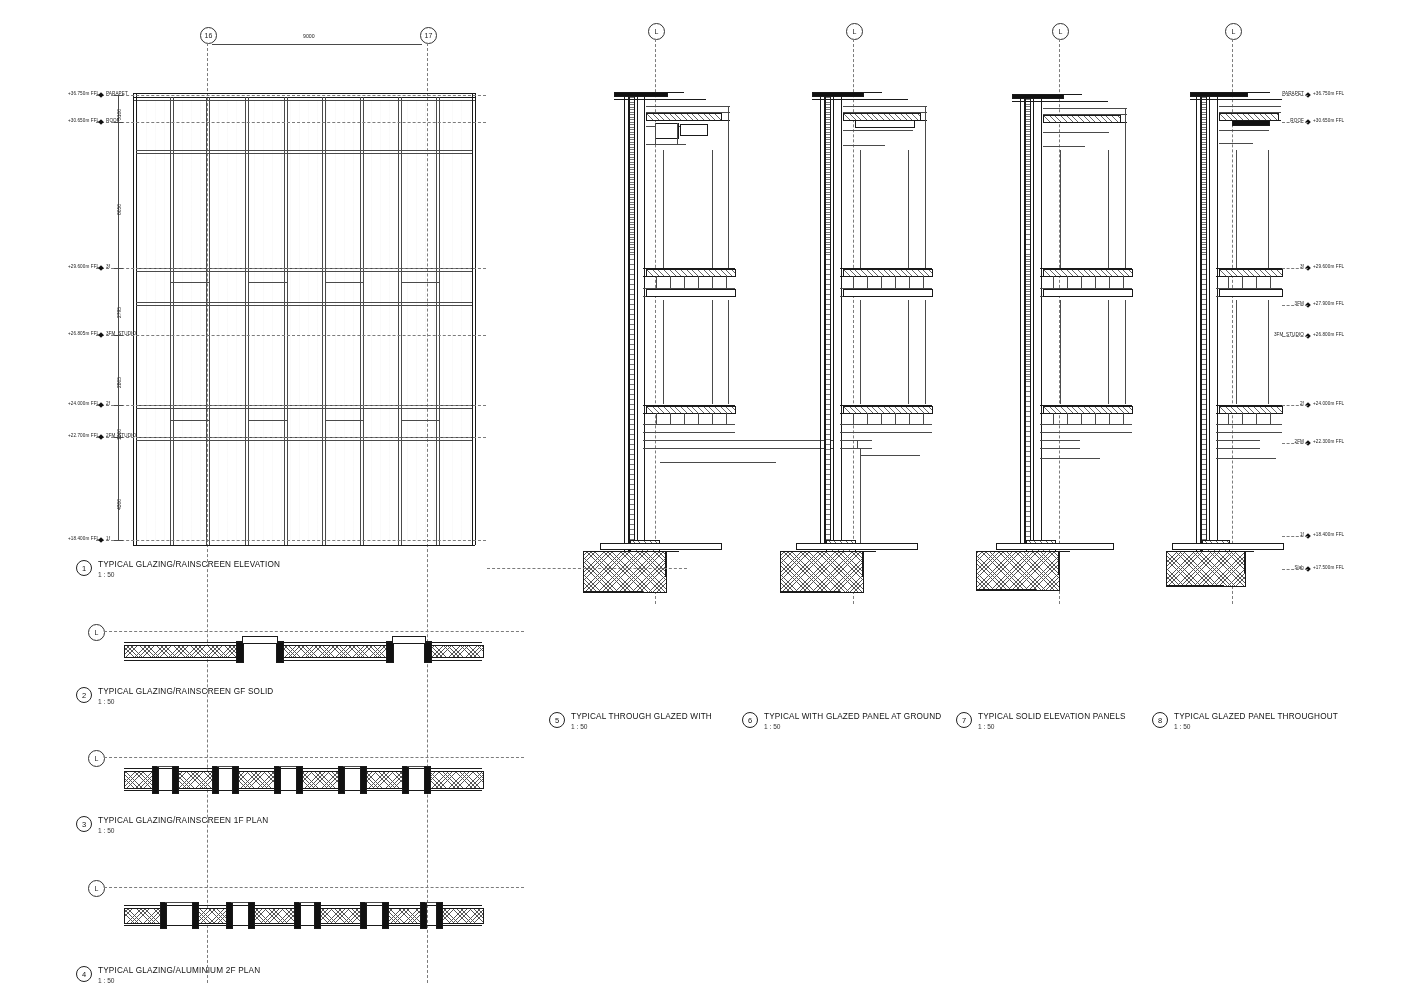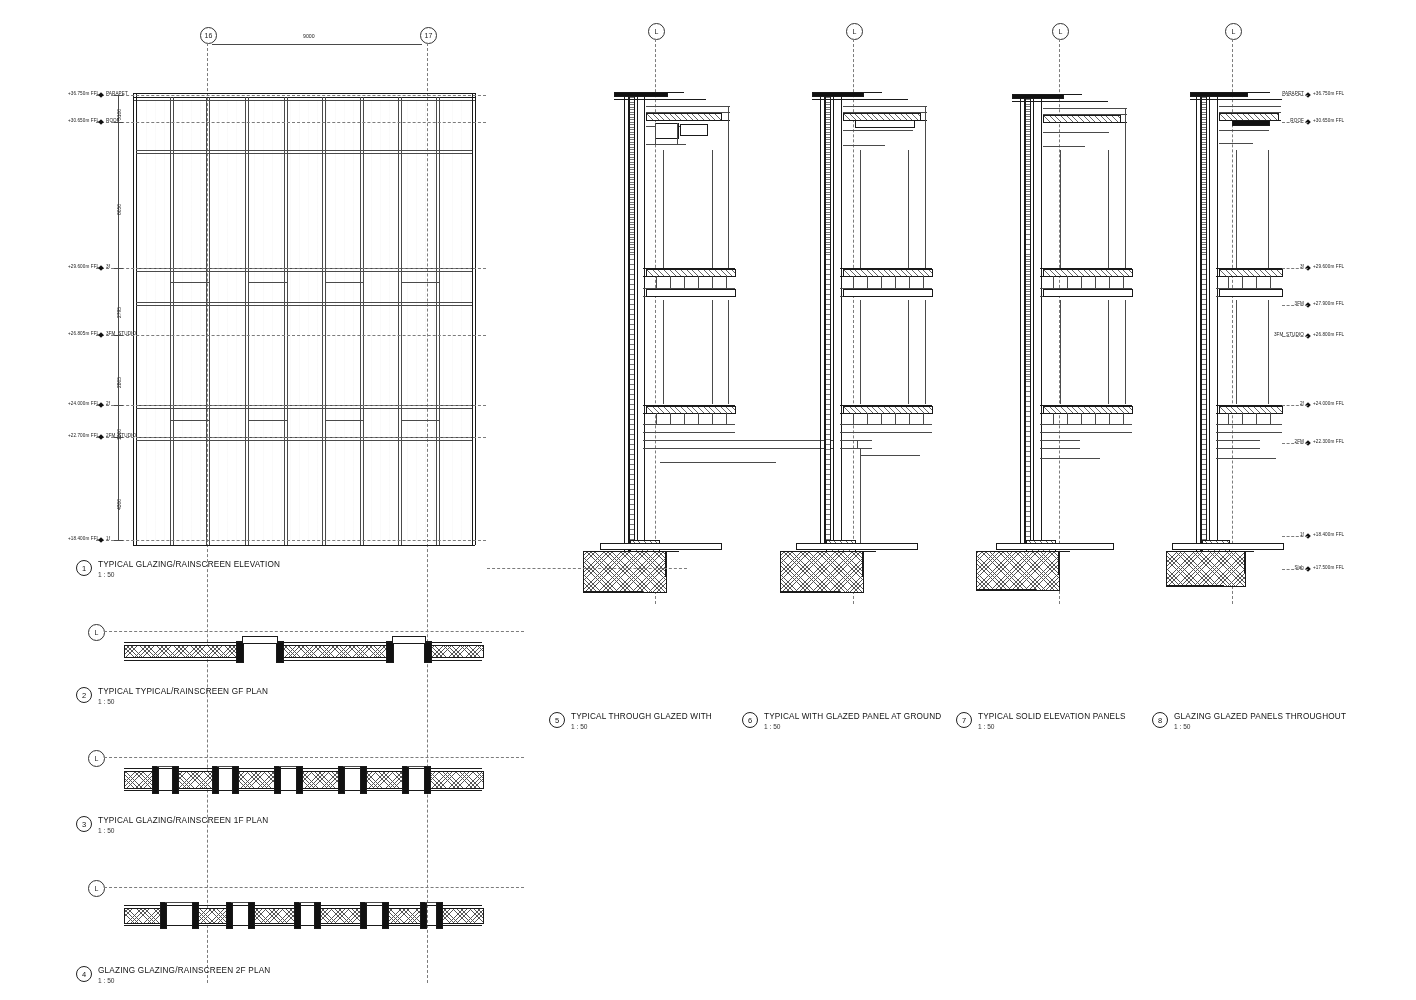--- a/index.html
+++ b/index.html
@@ -211,21 +211,21 @@
     <div class="hline" style="left:282px;top:660px;width:104px;"></div>
     <div class="hline" style="left:392px;top:636px;width:32px;"></div>
     <div class="hline" style="left:430px;top:660px;width:52px;"></div>
     <div class="wall hatch-dense" style="left:242px;top:636px;width:34px;height:6px;"></div>
     <div class="wall hatch-dense" style="left:392px;top:636px;width:32px;height:6px;"></div>
   </div>
 
   <div class="titleblk" style="left:76px;top:687px;">
     <div class="keynum">2</div>
     <div class="txt">
-      <div class="t1">TYPICAL TYPICAL/RAINSCREEN GF PLAN</div>
+      <div class="t1">TYPICAL GLAZING/RAINSCREEN GF SOLID</div>
       <div class="t2">1 : 50</div>
     </div>
   </div>
 
   <div class="bubble" style="left:88px;top:750px;">L</div>
   <div class="hline dash" style="left:104px;top:757px;width:420px;"></div>
 
   <div class="abs" style="left:0;top:0;">
     <div class="hline" style="left:124px;top:768px;width:358px;"></div>
     <div class="hline" style="left:124px;top:790px;width:358px;"></div>
@@ -291,21 +291,21 @@
     <div class="hline thin" style="left:165px;top:902px;width:27px;"></div>
     <div class="hline thin" style="left:231px;top:902px;width:17px;"></div>
     <div class="hline thin" style="left:299px;top:902px;width:15px;"></div>
     <div class="hline thin" style="left:365px;top:902px;width:17px;"></div>
     <div class="hline thin" style="left:425px;top:902px;width:11px;"></div>
   </div>
 
   <div class="titleblk" style="left:76px;top:966px;">
     <div class="keynum">4</div>
     <div class="txt">
-      <div class="t1">GLAZING GLAZING/RAINSCREEN 2F PLAN</div>
+      <div class="t1">TYPICAL GLAZING/ALUMINIUM 2F PLAN</div>
       <div class="t2">1 : 50</div>
     </div>
   </div>
 
   <div class="abs" style="left:0;top:0;">
 
     <div class="vline" style="left:624px;top:92px;height:462px;"></div>
     <div class="vline" style="left:628px;top:92px;height:462px;"></div>
     <div class="vline thin" style="left:633px;top:96px;height:458px;"></div>
     <div class="vline thin" style="left:637px;top:96px;height:458px;"></div>
@@ -642,18 +642,18 @@
     <div class="hline dash" style="left:1282px;top:336px;width:26px;"></div>
     <div class="hline dash" style="left:1282px;top:405px;width:26px;"></div>
     <div class="hline dash" style="left:1282px;top:443px;width:26px;"></div>
     <div class="hline dash" style="left:1282px;top:536px;width:26px;"></div>
     <div class="hline dash" style="left:1282px;top:569px;width:26px;"></div>
   </div>
 
   <div class="titleblk" style="left:1152px;top:712px;">
     <div class="keynum">8</div>
     <div class="txt">
-      <div class="t1">GLAZING GLAZED PANELS THROUGHOUT</div>
+      <div class="t1">TYPICAL GLAZED PANEL THROUGHOUT</div>
       <div class="t2">1 : 50</div>
     </div>
   </div>
 
 </div>
 
 </body></html>

